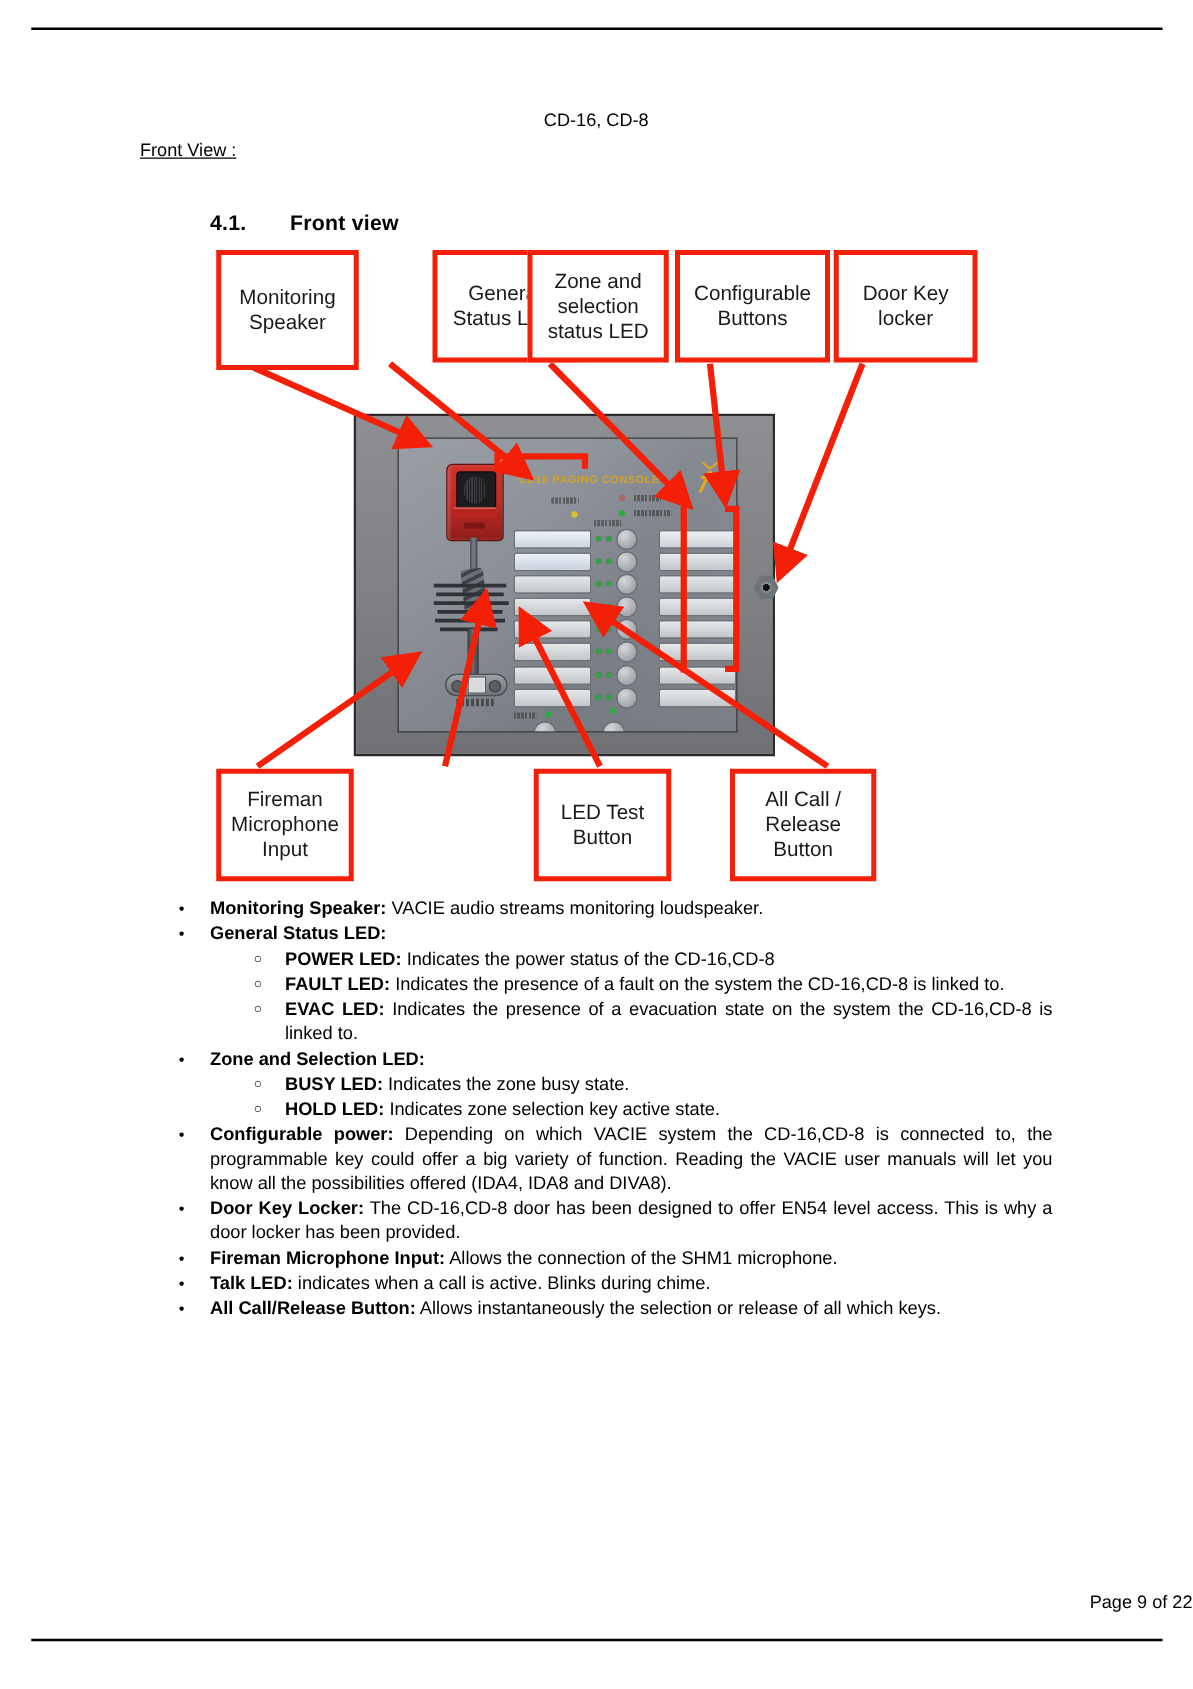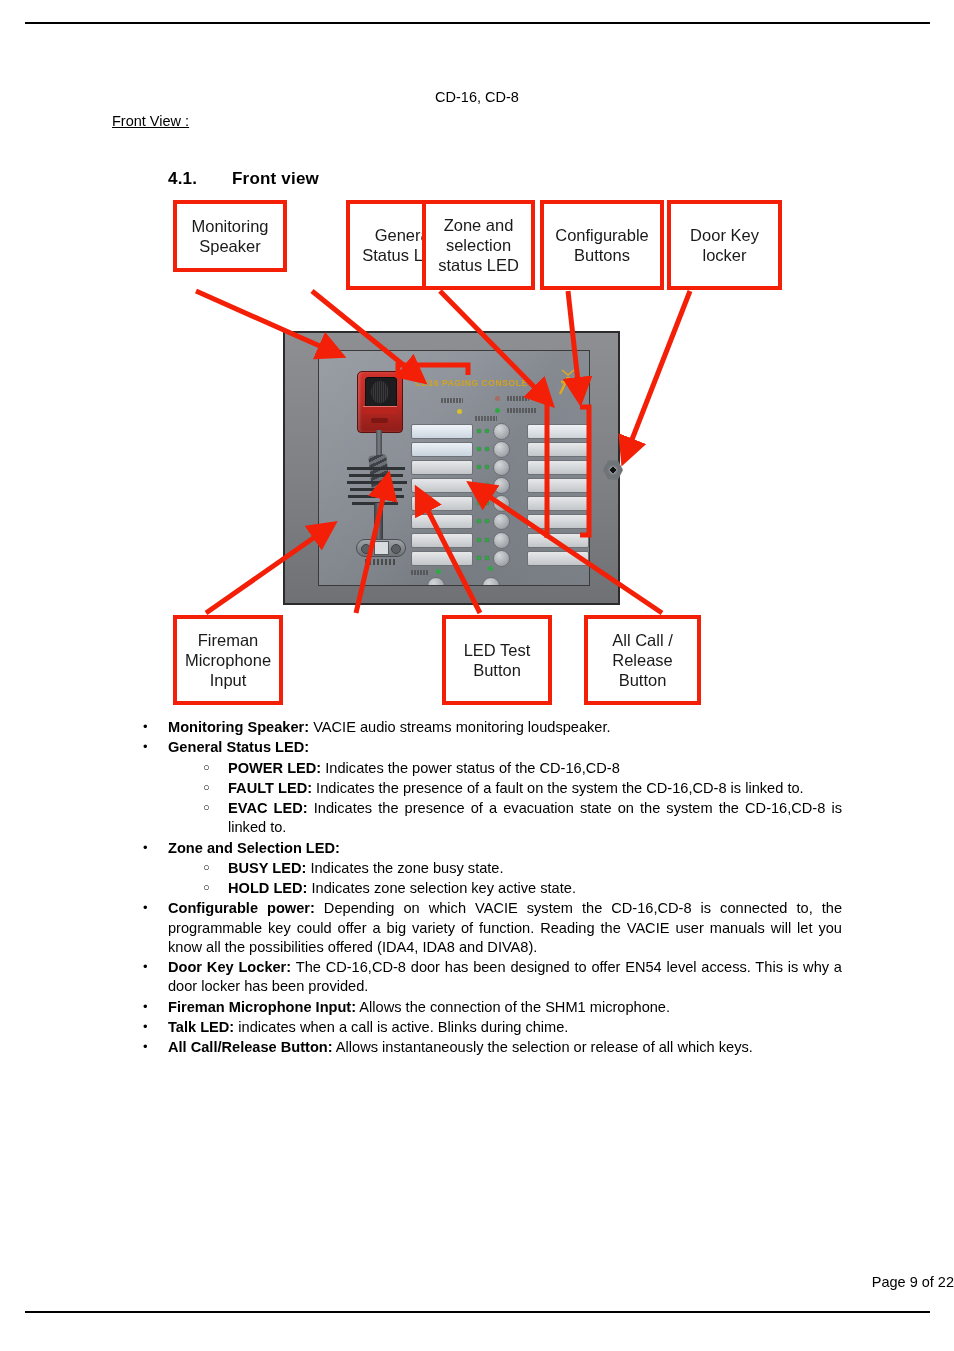--- a/index.html
+++ b/index.html
@@ -276,21 +276,21 @@
     <g stroke="#f41f07" stroke-width="5" fill="none">
       <path d="M248,180 L248,170 L318,170 L318,180"></path>
     </g>
 
     <g stroke="#f41f07" stroke-width="5" fill="none">
       <path d="M397,203 L397,343"></path>
       <path d="M430,212 L439,212 L439,340 L430,340"></path>
     </g>
   </svg>
 
-  <div class="callout" style="left:23px; top:5px; width:114px; height:72px;">
+  <div class="callout" style="left:23px; top:5px; width:114px; height:96px;">
     <span style="white-space:pre-line;">Monitoring
 Speaker</span>
   </div>
   <div class="callout" style="left:148px; top:5px; width:116px; height:90px;margin-left:48px;">
     <span style="white-space:pre-line;">General
 Status LED</span>
   </div>
   <div class="callout" style="left:272px; top:5px; width:113px; height:90px;">
     <span style="white-space:pre-line;">Zone and
 selection
@@ -443,21 +443,21 @@
     </div>
 
     <div id="door-lock"></div>
   </div>
 
   <div class="callout" style="left:23px; top:420px; width:110px; height:90px;">
     <span style="white-space:pre-line;">Fireman
 Microphone
 Input</span>
   </div>
-  <div class="callout" style="left:292px; top:420px; width:110px; height:90px;">
+  <div class="callout" style="left:277px; top:420px; width:110px; height:90px;">
     <span style="white-space:pre-line;">LED Test
 Button</span>
   </div>
   <div class="callout" style="left:434px; top:420px; width:117px; height:90px;">
     <span style="white-space:pre-line;">All Call /
 Release
 Button</span>
   </div>
 
 </div>

